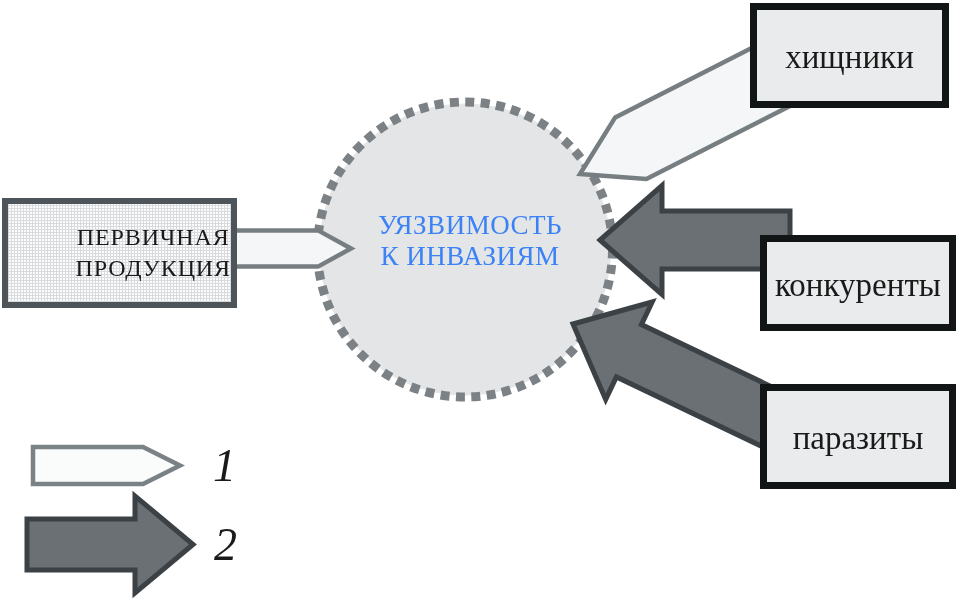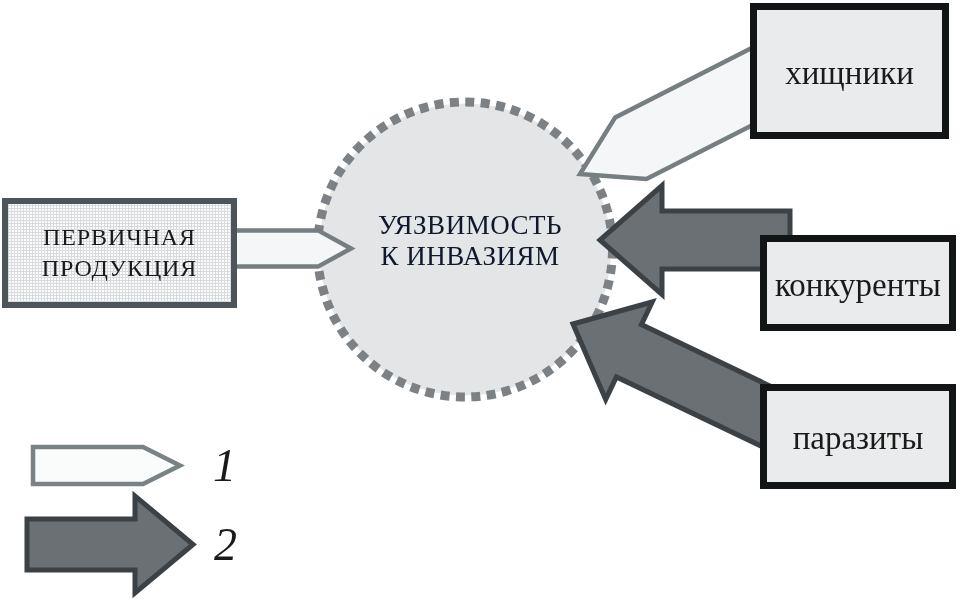--- a/index.html
+++ b/index.html
@@ -6,23 +6,23 @@
   .stage{position:relative;width:961px;height:601px;background:#ffffff;overflow:hidden;
          font-family:"Liberation Serif","DejaVu Serif",serif;}
   .layer{position:absolute;left:0;top:0;width:961px;height:601px;}
   .node-box{position:absolute;box-sizing:border-box;display:flex;align-items:center;justify-content:center;
             text-align:center;color:#1a1a1a;}
   .box-right{background:#e9ebec;border:7px solid #121516;font-size:33px;line-height:33px;padding-top:4px;}
   .box-left{border:6px solid #4d555a;font-size:24px;line-height:31px;letter-spacing:0.9px;
             background:
               repeating-linear-gradient(0deg,#d7dbde 0 1px,rgba(0,0,0,0) 1px 3px),
               repeating-linear-gradient(90deg,#d7dbde 0 1px,rgba(0,0,0,0) 1px 3px),
-              #fdfdfd;}
+              #fdfdfd; justify-content: flex-end;}
   .circle-label{position:absolute;left:330px;top:210px;width:280px;text-align:center;
-                font-size:27px;line-height:31px;color:#0f172a;letter-spacing:0.5px;}
+                font-size:27px;line-height:31px;color:#3b82f6;letter-spacing:0.5px;}
   .legend-num{position:absolute;font-size:46px;line-height:46px;font-style:italic;color:#1a1a1a;}
 </style>
 </head>
 <body>
 
 <div class="stage">
 
   <svg class="layer" viewBox="0 0 961 601">
 
     <circle cx="465" cy="249.5" r="146" fill="#e3e5e7"></circle>
@@ -45,21 +45,21 @@
     <div>К ИНВАЗИЯМ</div>
   </div>
 
   <div class="node-box box-left" style="left:2px;top:198px;width:235px;height:110px;">
     <div>
       <div>ПЕРВИЧНАЯ</div>
       <div>ПРОДУКЦИЯ</div>
     </div>
   </div>
 
-  <div class="node-box box-right" style="left:750px;top:3px;width:199px;height:136px;">
+  <div class="node-box box-right" style="left:750px;top:3px;width:199px;height:105px;">
     <span>хищники</span>
   </div>
   <div class="node-box box-right" style="left:760px;top:187px;width:196px;height:96px;margin-top:48px;">
     <span>конкуренты</span>
   </div>
   <div class="node-box box-right" style="left:760px;top:364px;width:196px;height:105px;margin-top:20px;">
     <span>паразиты</span>
   </div>
 
   <div class="legend-num" style="left:213px;top:443px;">1</div>

